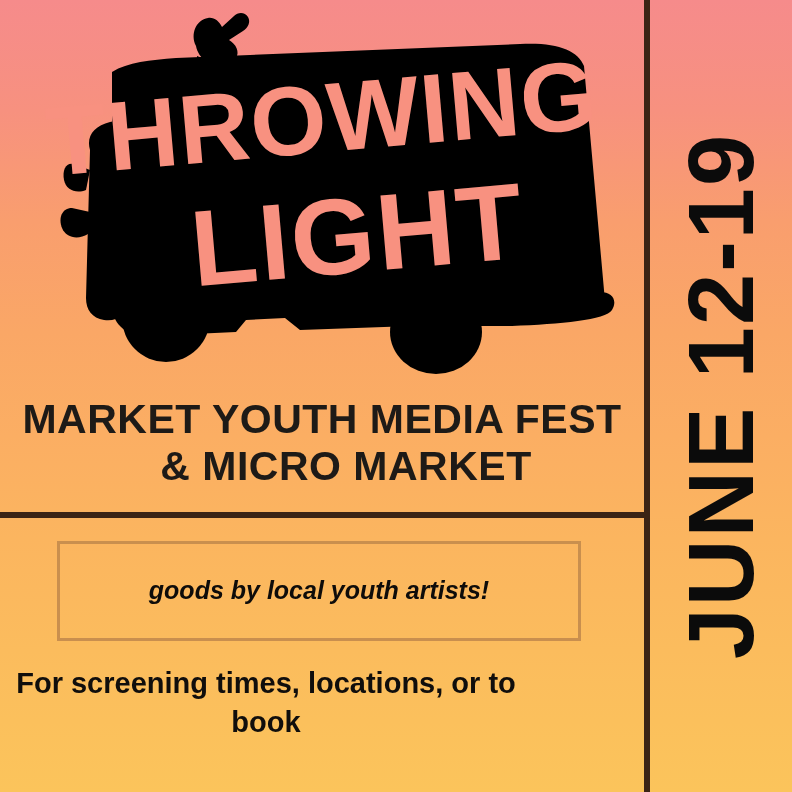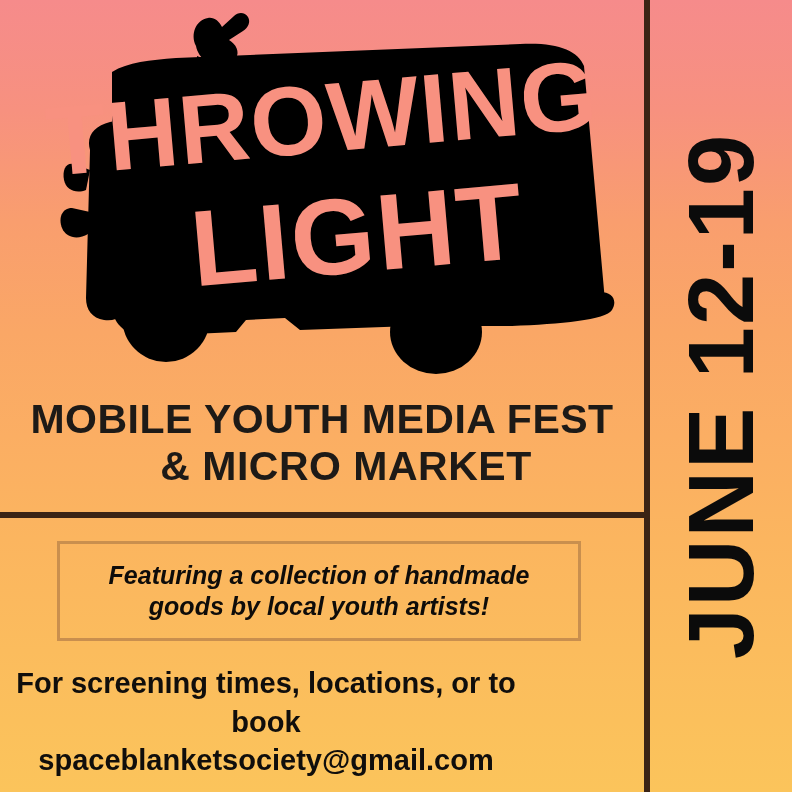--- a/index.html
+++ b/index.html
@@ -186,36 +186,34 @@
         <text x="322" y="152" text-anchor="middle" font-family="Liberation Sans, sans-serif" font-weight="bold" font-size="98" letter-spacing="1">THROWING</text>
       </g>
 
       <g fill="#F89180" transform="rotate(-5 358 240)">
         <text x="358" y="272" text-anchor="middle" font-family="Liberation Sans, sans-serif" font-weight="bold" font-size="108" letter-spacing="2">LIGHT</text>
       </g>
     </svg>
   </div>
 
   <div class="subtitle">
-    <span>MOBILE YOUTH MEDIA FEST</span>
+    <span>MARKET YOUTH MEDIA FEST</span>
     <span class="l2">&amp; MICRO MARKET</span>
   </div>
 
   <div class="h-divider"></div>
   <div class="v-divider"></div>
 
   <div class="feature-box">
     <div class="feature-text">
-      <span>Featuring a collection of handmade</span>
       <span class="l2">goods by local youth artists!</span>
     </div>
   </div>
 
   <div class="contact">
     <span>For screening times, locations, or to book</span>
-    <span>spaceblanketsociety@gmail.com</span>
   </div>
 
   <div class="date-rail">
     <div class="date-text">JUNE 12-19</div>
   </div>
 
 </div>
 
 </body></html>

